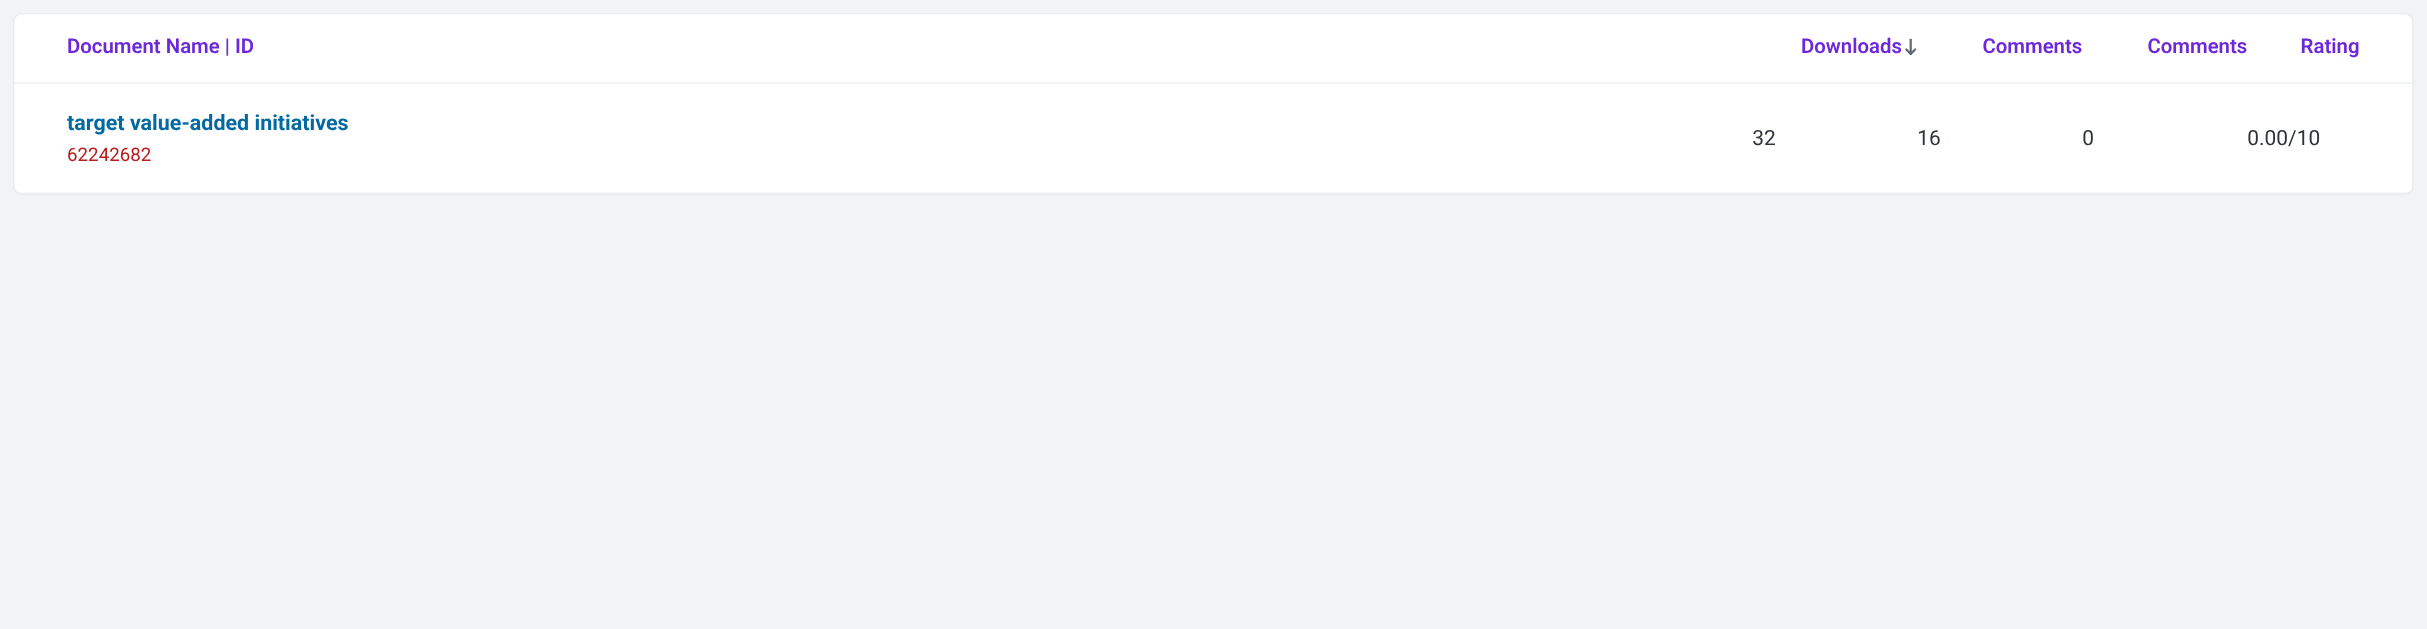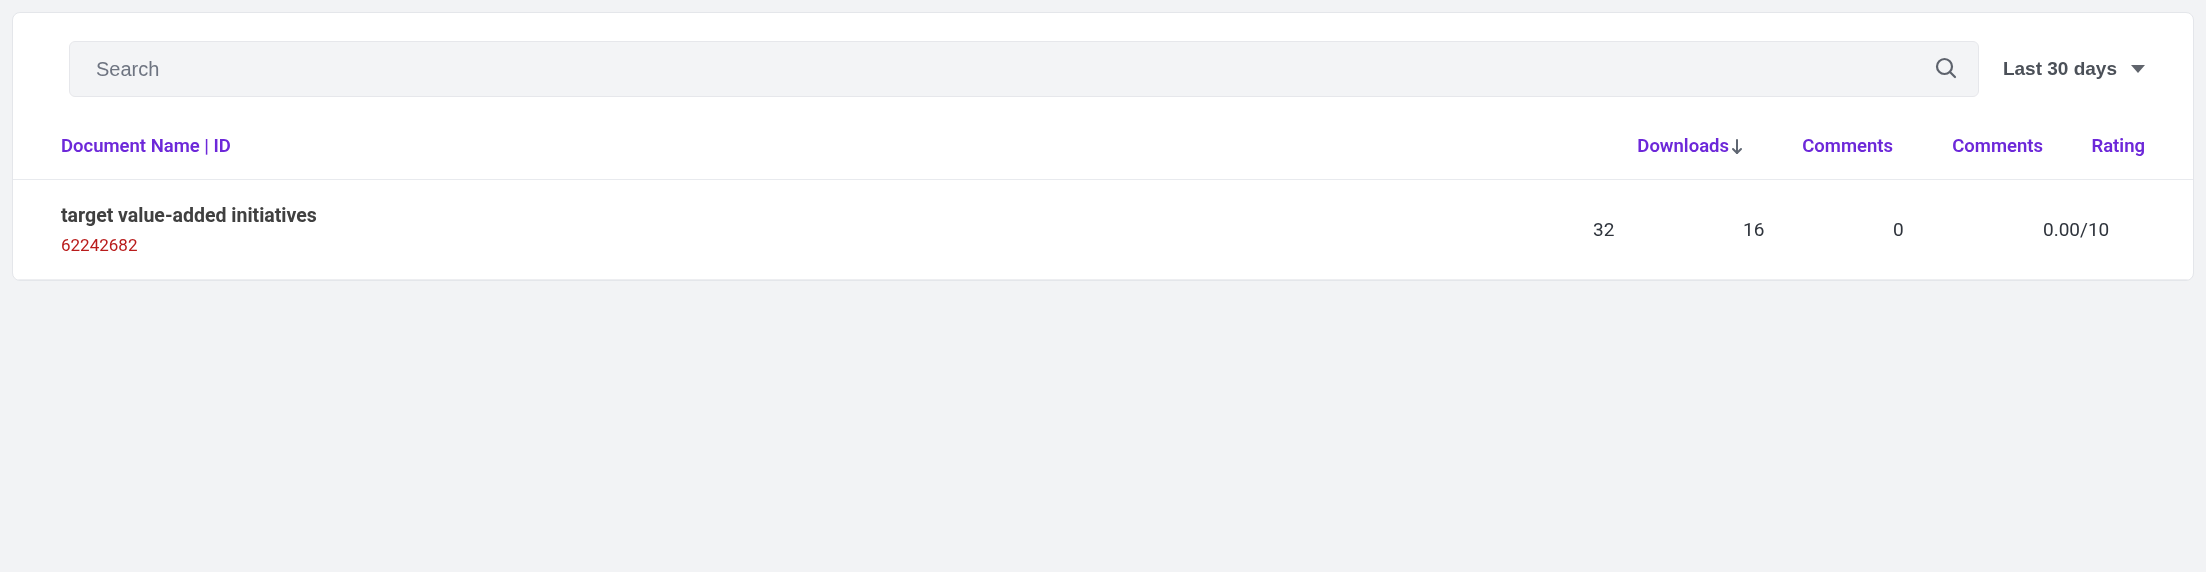--- a/index.html
+++ b/index.html
@@ -99,45 +99,28 @@
       padding: 24px 0;
       font-size: 19px;
       color: #2f343c;
       text-align: left;
     }
     .table tbody td:first-child {
       text-align: left;
       padding-left: 48px;
     }
     .table tbody td:last-child { padding-right: 48px; }
-    .doc-name { font-size: 19.5px; font-weight: 700; color: #404040; margin-bottom: 8px; }
+    .doc-name { font-size: 19.5px; font-weight: 700; color: #0369a1; margin-bottom: 8px; }
     .doc-id   { font-size: 17px;   font-weight: 400; color: #b91c1c; }
   </style>
 </head>
 <body>
 
 <div class="card">
 
-  <div class="topbar">
-    <div class="search-wrap">
-      <input class="search-input" type="text" placeholder="Search" style="">
-      <button class="search-icon-btn">
-        <span>
-          <svg width="24" height="24" viewBox="0 0 24 24" fill="none" stroke="#5d626c" stroke-width="2.2" stroke-linecap="round">
-            <circle cx="10.5" cy="10.5" r="7.5"></circle>
-            <line x1="21" y1="21" x2="16" y2="16"></line>
-          </svg>
-        </span>
-      </button>
-    </div>
-    <button class="daterange-btn">
-      <span>Last 30 days</span>
-      <span class="caret-down"></span>
-    </button>
-  </div>
 
   <table class="table">
     <thead>
       <tr>
         <th class="col-name">
           <span>Document Name | ID</span>
         </th>
         <th class="col-num">
           <span class="sort-col">
             <span>Downloads</span>

